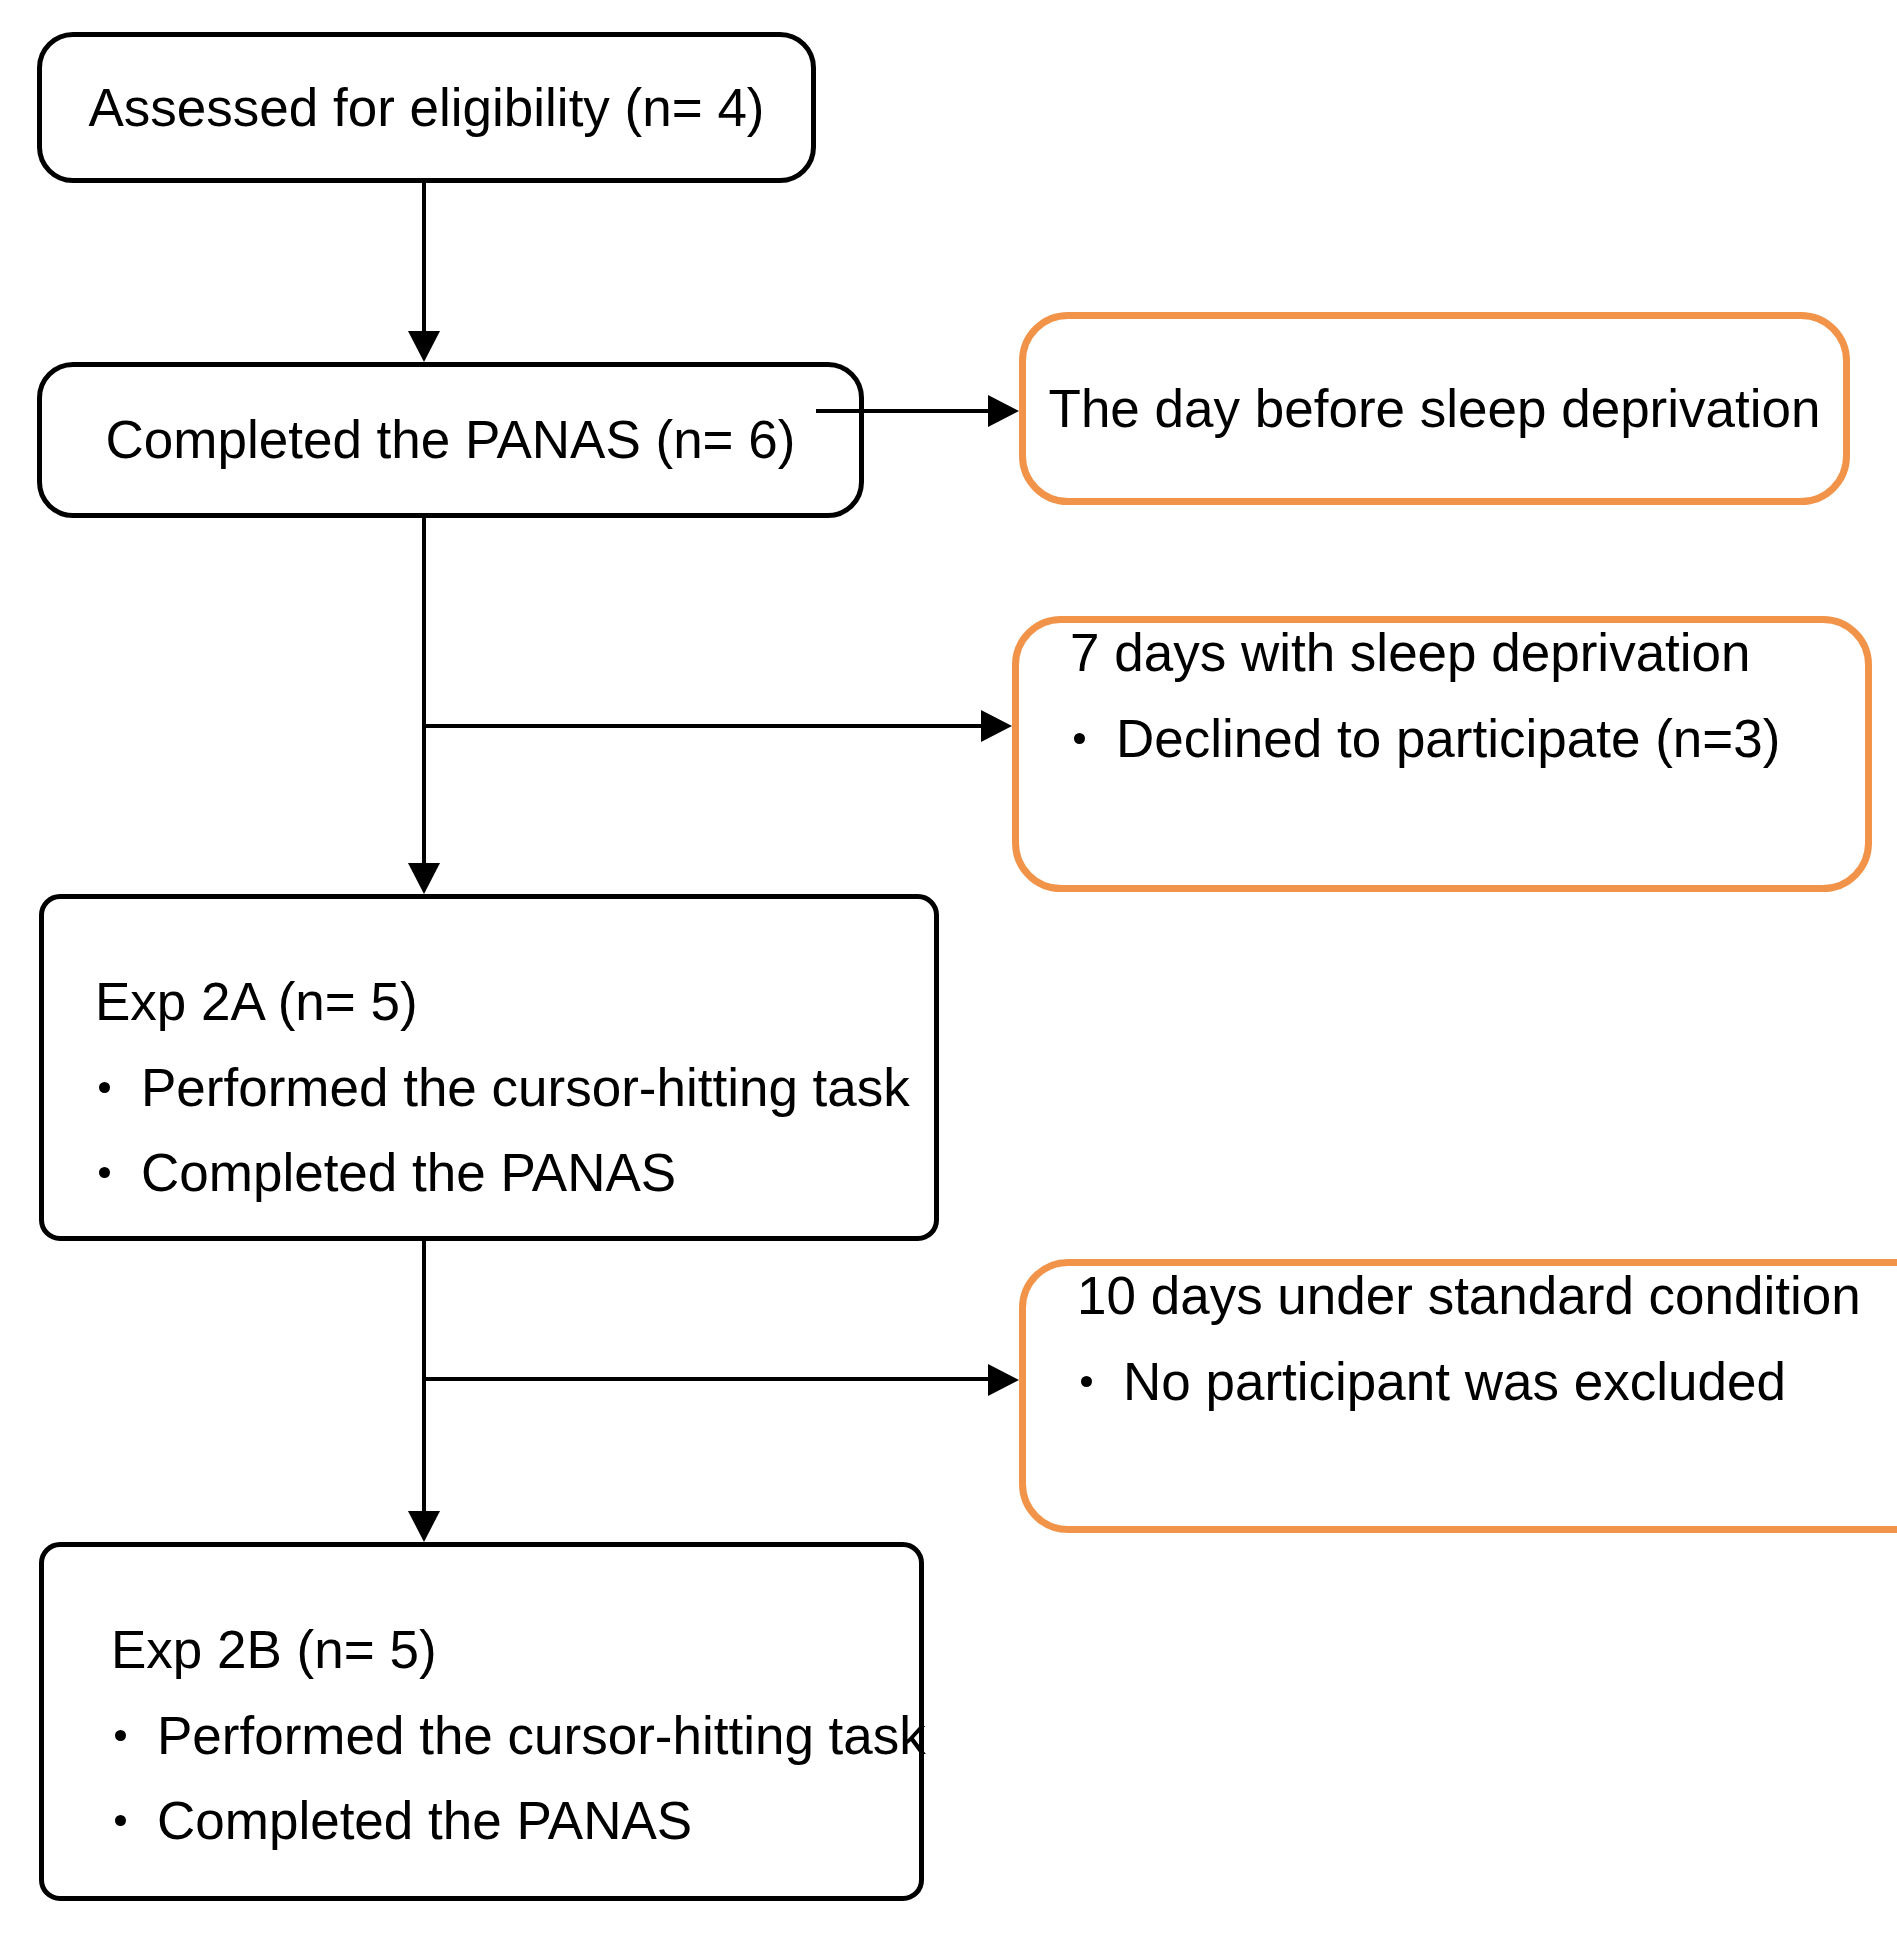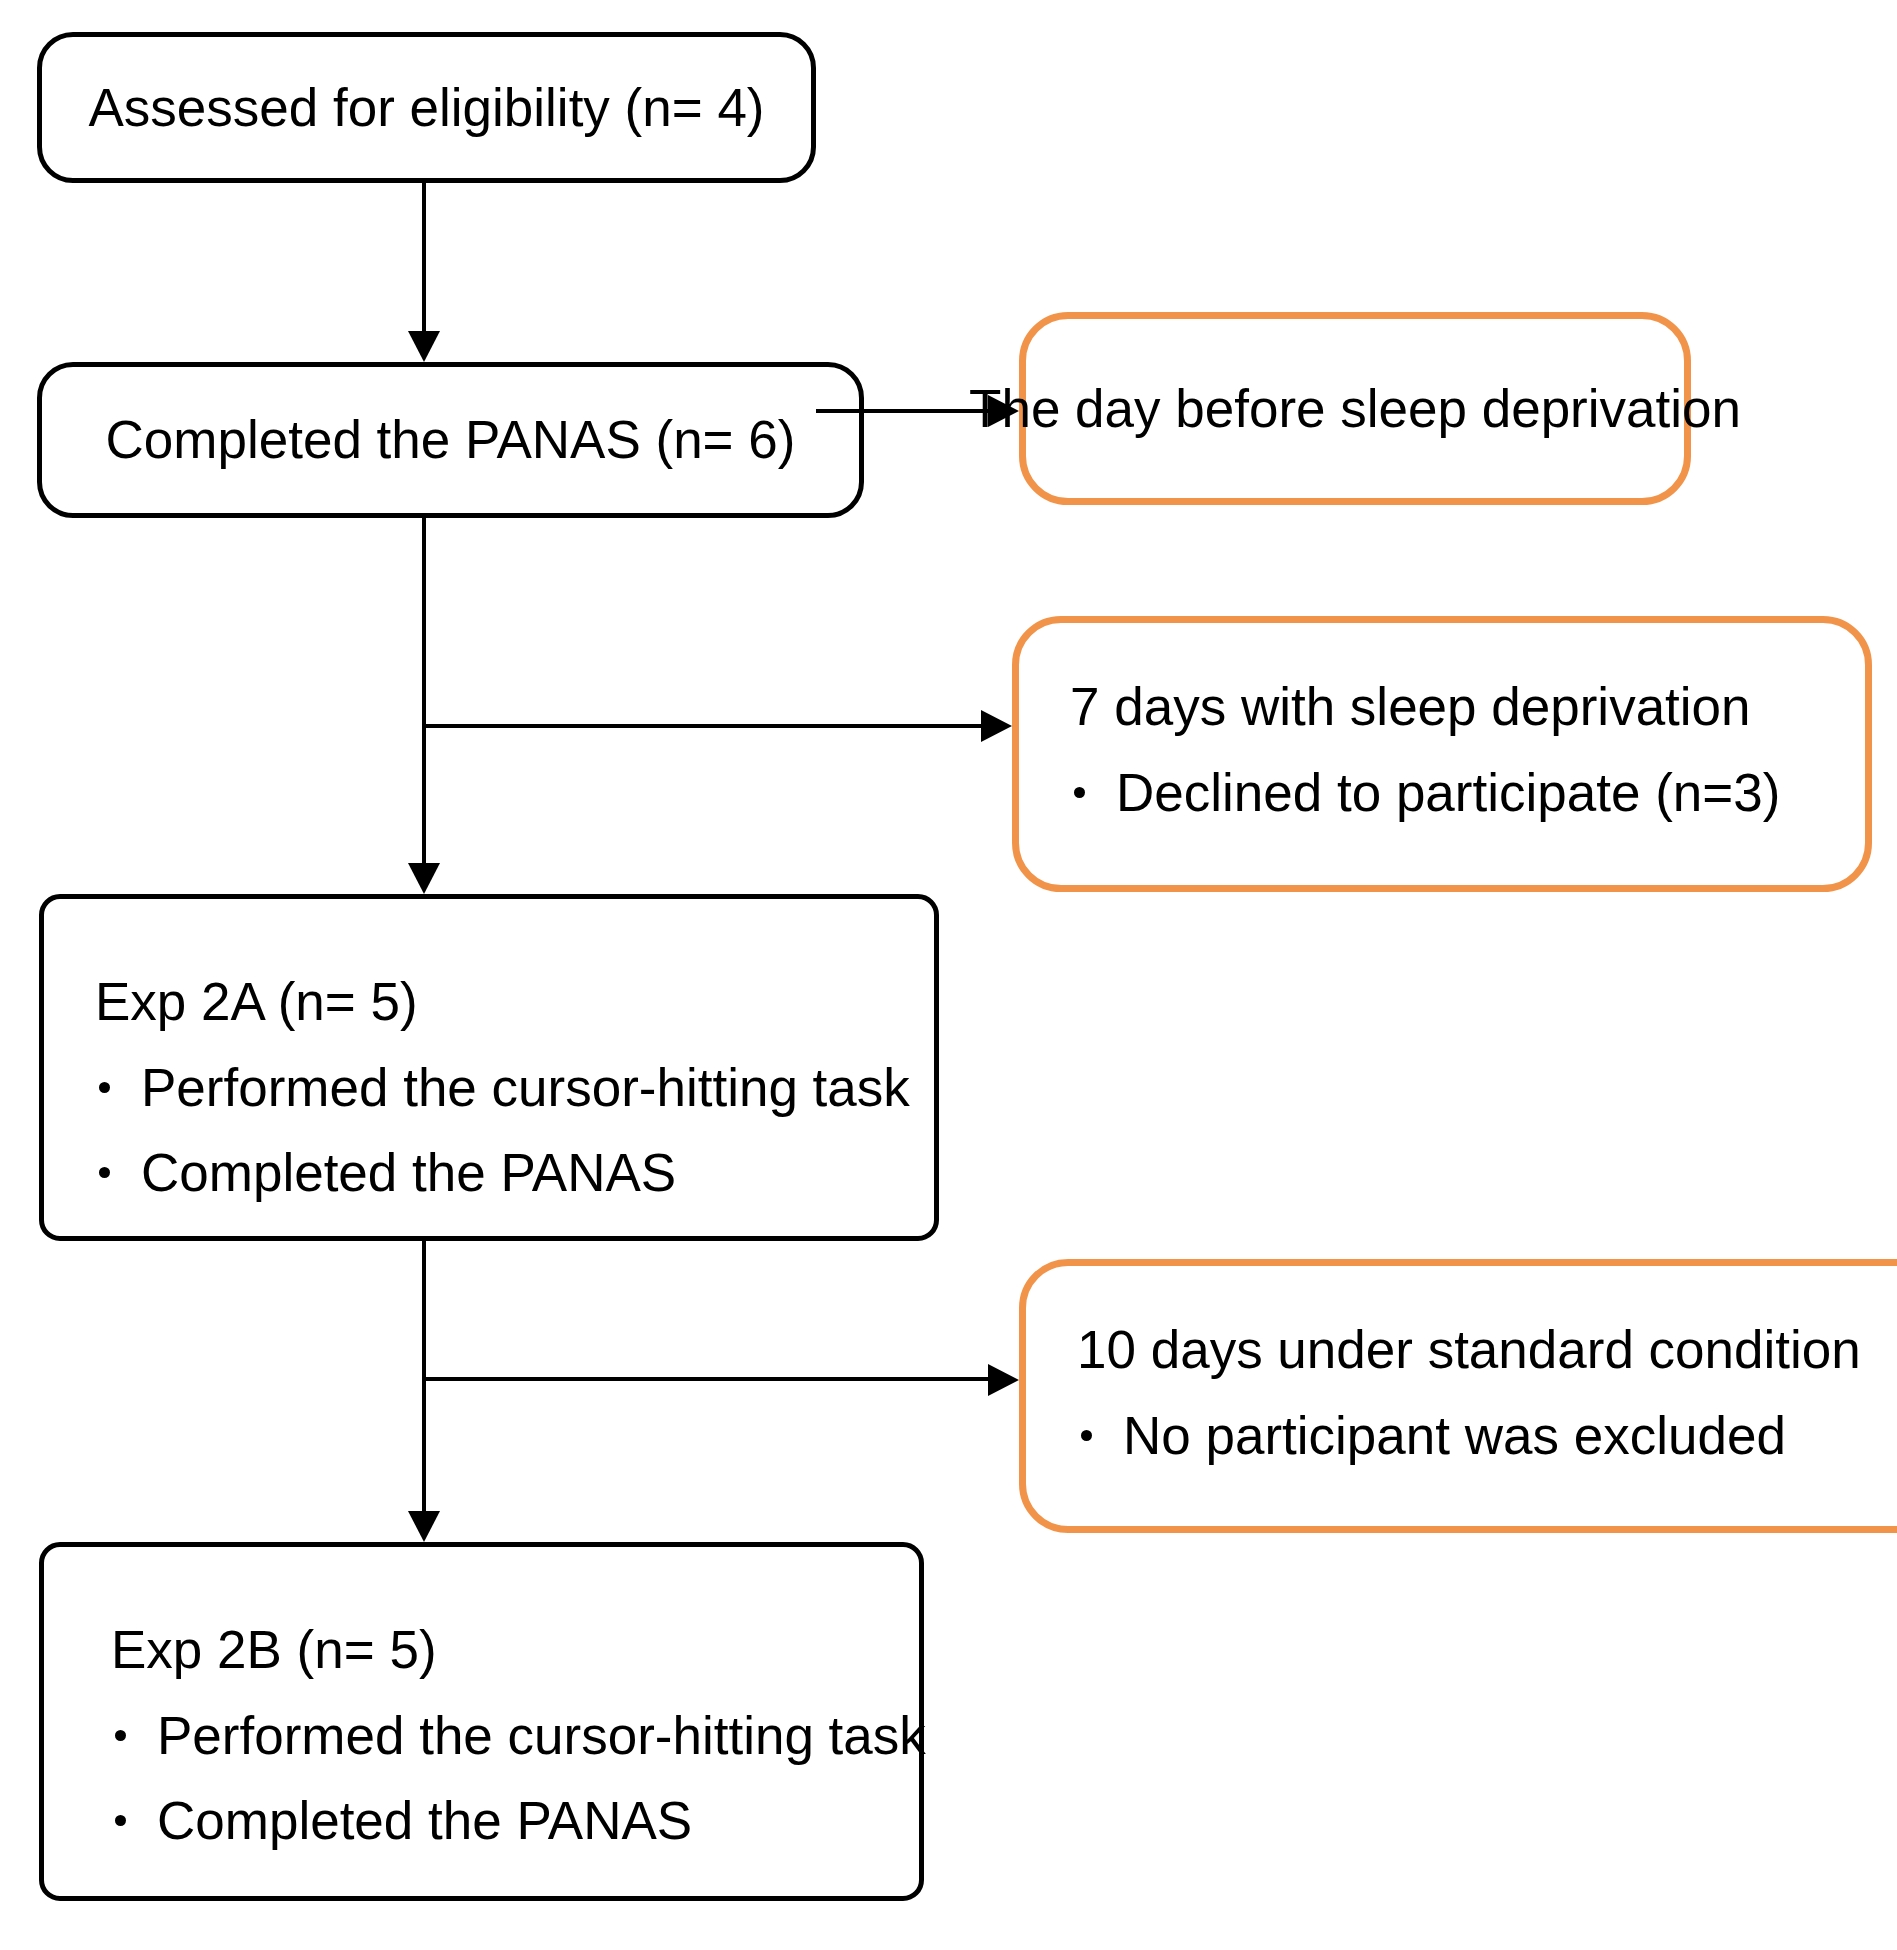--- a/index.html
+++ b/index.html
@@ -51,21 +51,21 @@
     left:55px;
     top:50%;
     width:11px;height:11px;
     margin-top:-6px;
     border-radius:50%;
     background:#000000;
   }
   
   .stack .title{margin-top:73px;}
   .stack .bullet{margin-top:25.6px;}
-  .stack-orange .title{margin-top:54px;}
+  .stack-orange .title{}
   .stack-orange .bullet{margin-top:25.6px;}
   
   .vline,.hline{position:absolute;background:#000000;}
   .vline{width:4.3px;}
   .hline{height:4.3px;}
   .head-down{
     position:absolute;width:0;height:0;
     border-left:16px solid transparent;
     border-right:16px solid transparent;
     border-top:31px solid #000000;
@@ -89,21 +89,21 @@
   <div class="vline" style="left:422px;top:183px;height:151px;"></div>
   <div class="head-down" style="left:408px;top:331px;"></div>
 
   <div class="node black center-text" style="left:37px;top:362px;width:827px;height:156px;">
     <div class="title">Completed the PANAS (n= 6)</div>
   </div>
 
   <div class="hline" style="left:816px;top:409px;width:174px;"></div>
   <div class="head-right" style="left:988px;top:395px;"></div>
 
-  <div class="node orange center-text" style="left:1019px;top:312px;width:672px;height:193px;">
+  <div class="node orange center-text" style="left:1019px;top:312px;width:831px;height:193px;">
     <div class="title">The day before sleep deprivation</div>
   </div>
 
   <div class="vline" style="left:422px;top:518px;height:347px;"></div>
   <div class="head-down" style="left:408px;top:863px;"></div>
   <div class="hline" style="left:424px;top:724px;width:559px;"></div>
   <div class="head-right" style="left:981px;top:710px;"></div>
 
   <div class="node orange left-pad stack-orange" style="left:1012px;top:616px;width:860px;height:276px;">
     <div class="title">7 days with sleep deprivation</div>

